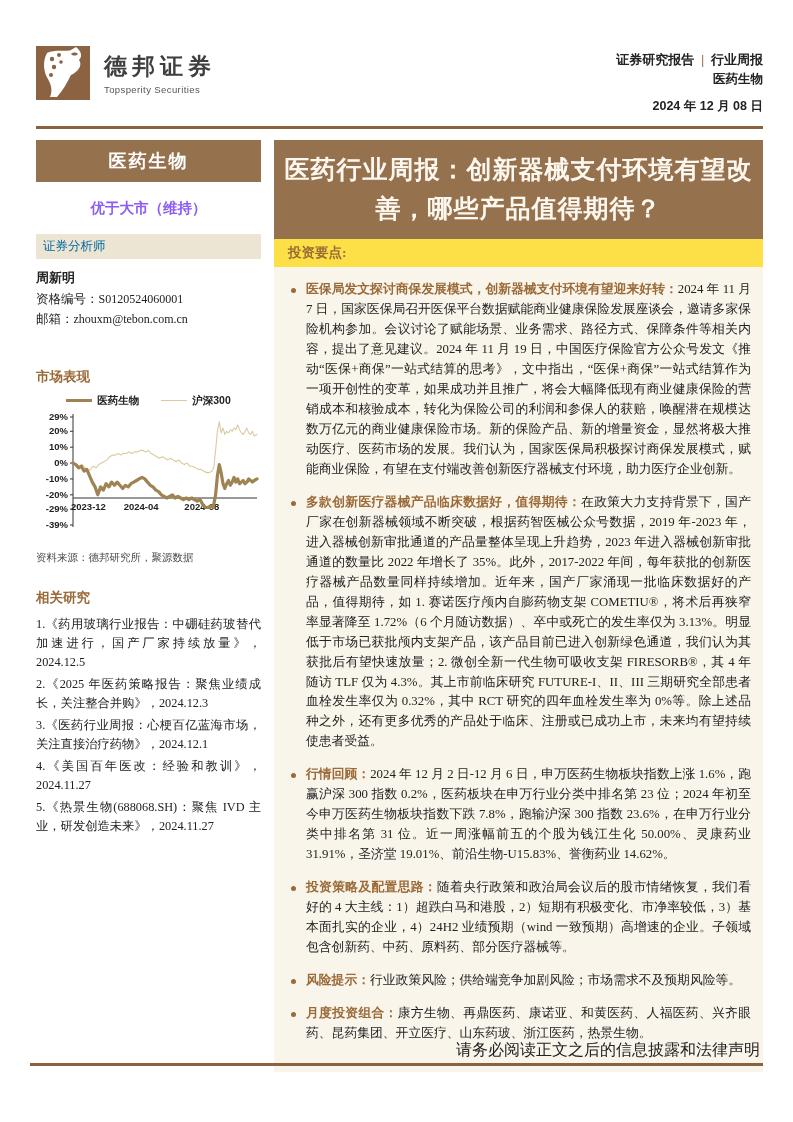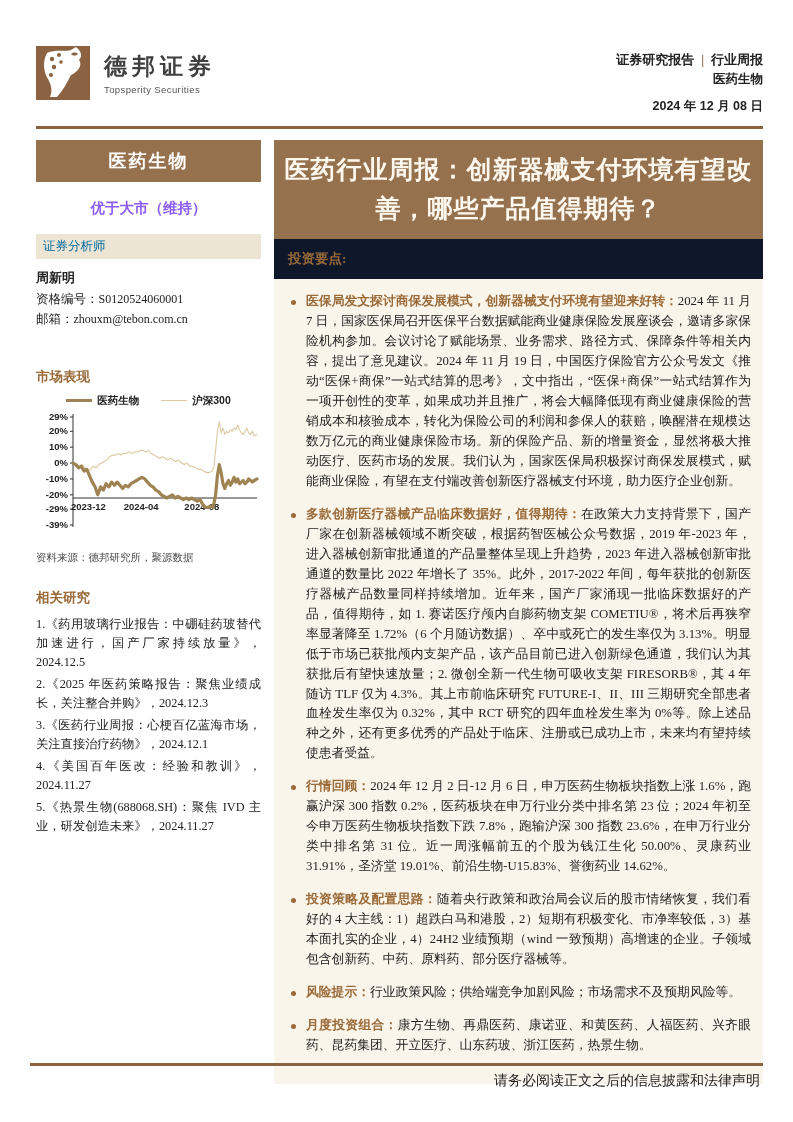--- a/index.html
+++ b/index.html
@@ -40,33 +40,33 @@
   .swatch{display:inline-block;width:26px;}
   .swatch.thick{height:3px;background:#A08352;}
   .swatch.thin{height:1px;background:#DCC9A0;}
   .leg .lat{font-family:"Liberation Sans",sans-serif;}
   .source{font-size:10.5px;color:#4a4a4a;margin-top:8px;}
   .research-list{margin-top:2px;}
   .research-item{font-size:12.3px;line-height:1.55;margin-bottom:3px;text-align:justify;}
   
   .title-band{background:#96714D;color:#FCF8F0;font-weight:bold;font-size:25px;
               line-height:1.55;text-align:center;padding:11px 8px;letter-spacing:1px;}
-  .kp-band{background:#0f172a;color:#9A6A38;font-weight:bold;font-size:13.5px;padding:11px 14px;}
+  .kp-band{background:#fde047;color:#9A6A38;font-weight:bold;font-size:13.5px;padding:5px 14px;}
   .bullets{padding:13px 12px 0 15px;}
   .bullet{position:relative;padding-left:17px;margin-bottom:13px;font-size:12.8px;
           line-height:1.56;text-align:justify;color:#222;}
   .bullet .dot{position:absolute;left:2px;top:8px;width:5px;height:5px;border-radius:50%;
                background:#9A6A38;}
   .bhead{color:#9A6A38;font-weight:bold;}
   .bseg.bold{font-weight:normal;}
   
   .ax{font-family:"Liberation Sans",sans-serif;font-size:9.5px;font-weight:bold;fill:#222;}
   
   .footer-rule{position:absolute;left:30px;right:30px;top:1063px;height:2.5px;background:#8A6240;}
-  .footer-text{position:absolute;right:33px;top:1072px;font-size:14px;color:#222;}
+  .footer-text{position:absolute;right:33px;top:1040px;font-size:16px;color:#222;}
 </style>
 </head>
 <body>
 
 <div class="page">
 
   <div class="header">
     <div class="logo-wrap">
       <div class="logo-mark">
         <svg width="54" height="54" viewBox="0 0 54 54">

